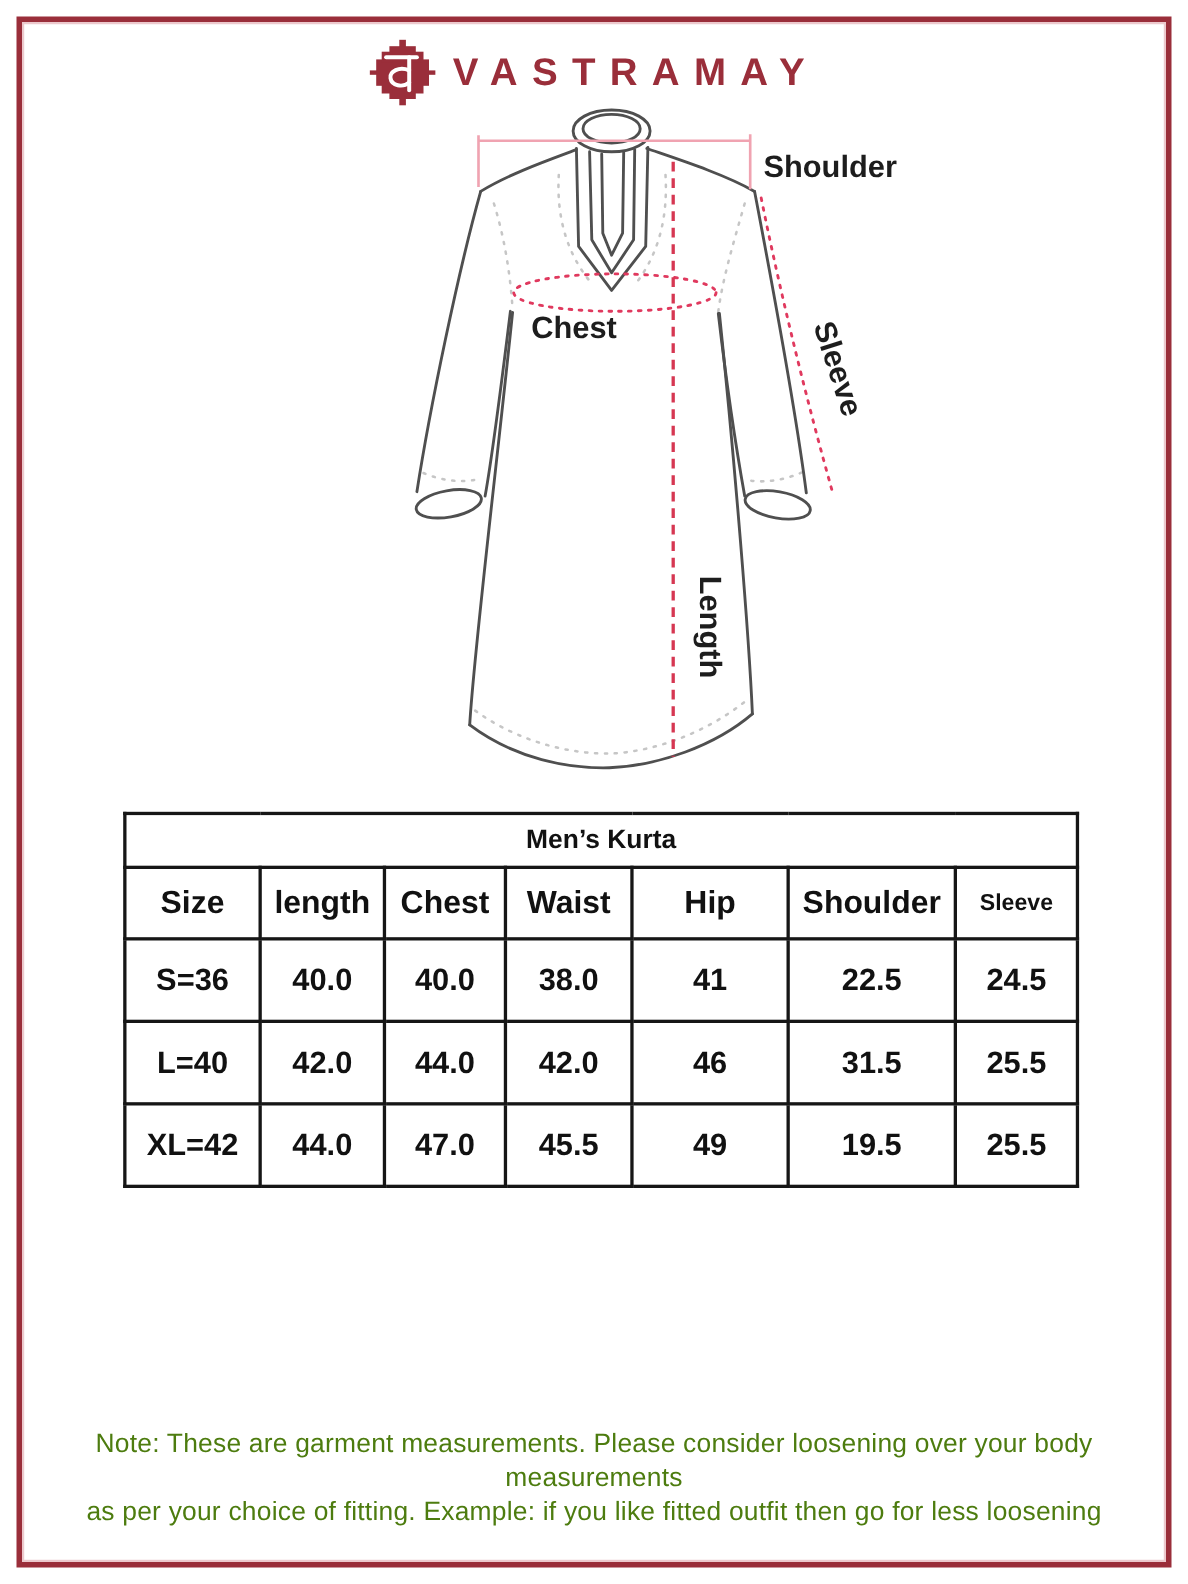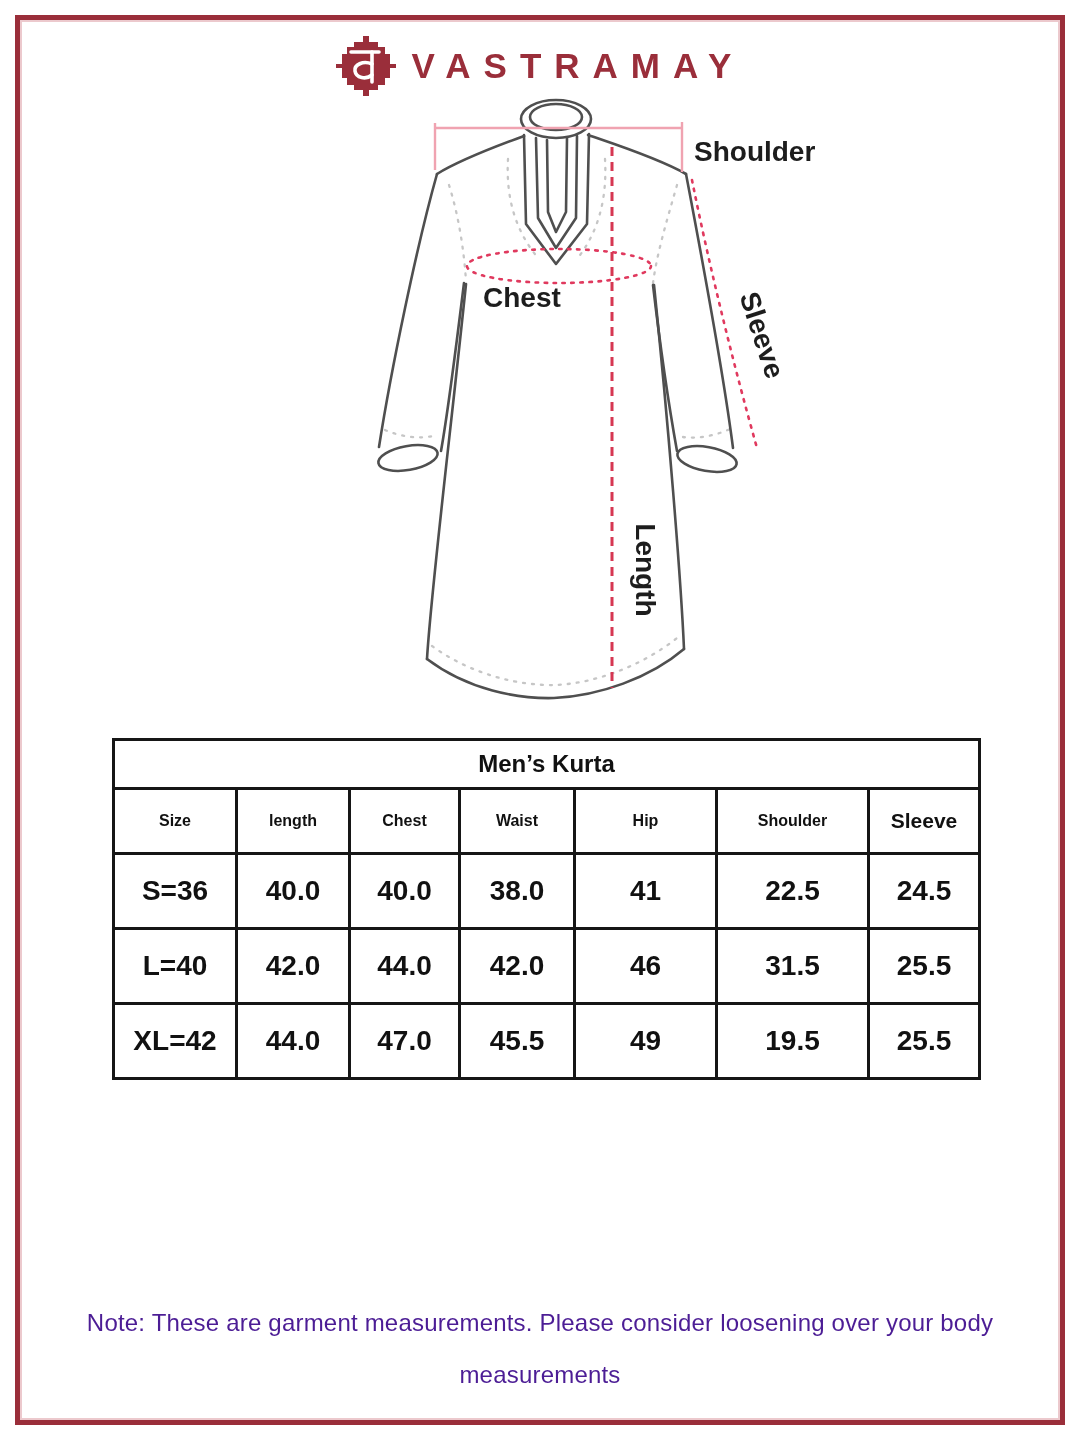--- a/index.html
+++ b/index.html
@@ -44,28 +44,28 @@
     border-collapse:collapse;
     font-size:24px;color:#111111;
   }
   table.size-chart td,table.size-chart th{
     border:3px solid var(--table-border,#161616);
     text-align:center;vertical-align:middle;
     padding:0;font-weight:700;
   }
   tr.r-title td{height:46px;font-size:24px;}
   tr.r-sub td{height:46px;font-size:24px;}
-  tr.r-head th{height:62px;font-size:16px;}
+  tr.r-head th{height:62px;font-size:29px;}
   tr.r-head th.sm{font-size:21px;}
   tr.r-data td{height:72px;font-size:28px;}
   
   .note{
     position:absolute;left:30px;top:1297px;width:1020px;
-    text-align:center;color:#4c1d95;
-    font-size:24px;line-height:52px;
+    text-align:center;color:#4d7c0f;
+    font-size:24px;line-height:31px;
     letter-spacing:0.2px;
   }
 </style>
 </head>
 <body>
 
 <div class="page">
 
   <div class="frame"></div>
 
@@ -189,15 +189,16 @@
         <td>45.5</td>
         <td>49</td>
         <td>19.5</td>
         <td>25.5</td>
       </tr>
     </tbody>
   </table>
 
   <div class="note">
     <div>Note: These are garment measurements. Please consider loosening over your body measurements</div>
+    <div>as per your choice of fitting. Example: if you like fitted outfit then go for less loosening</div>
   </div>
 
 </div>
 
 </body></html>

